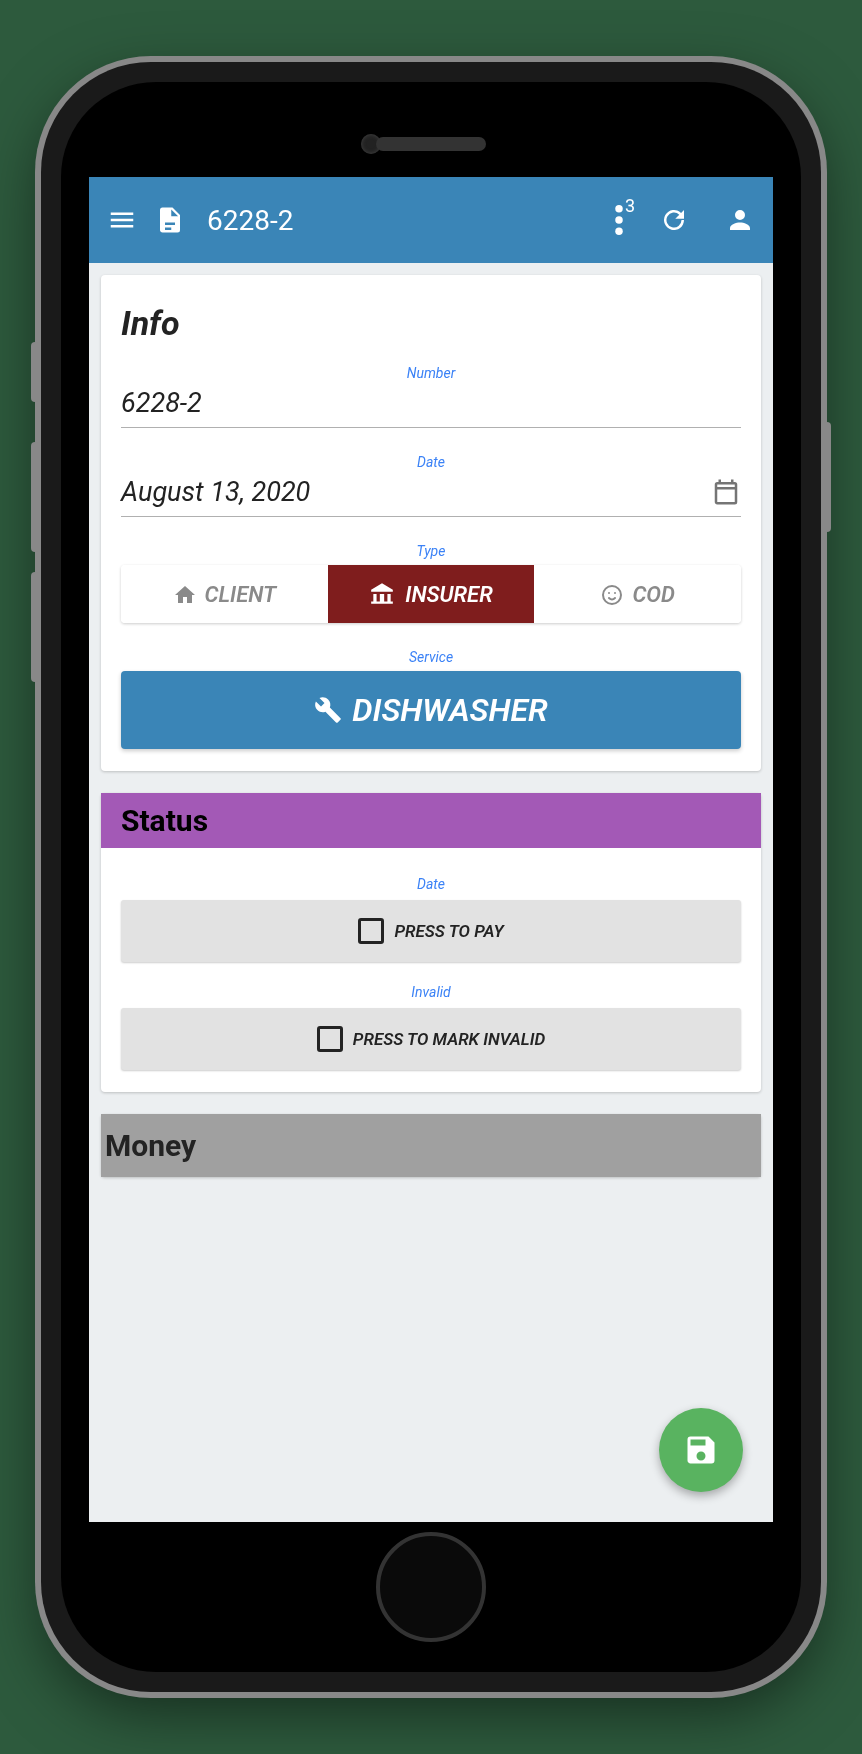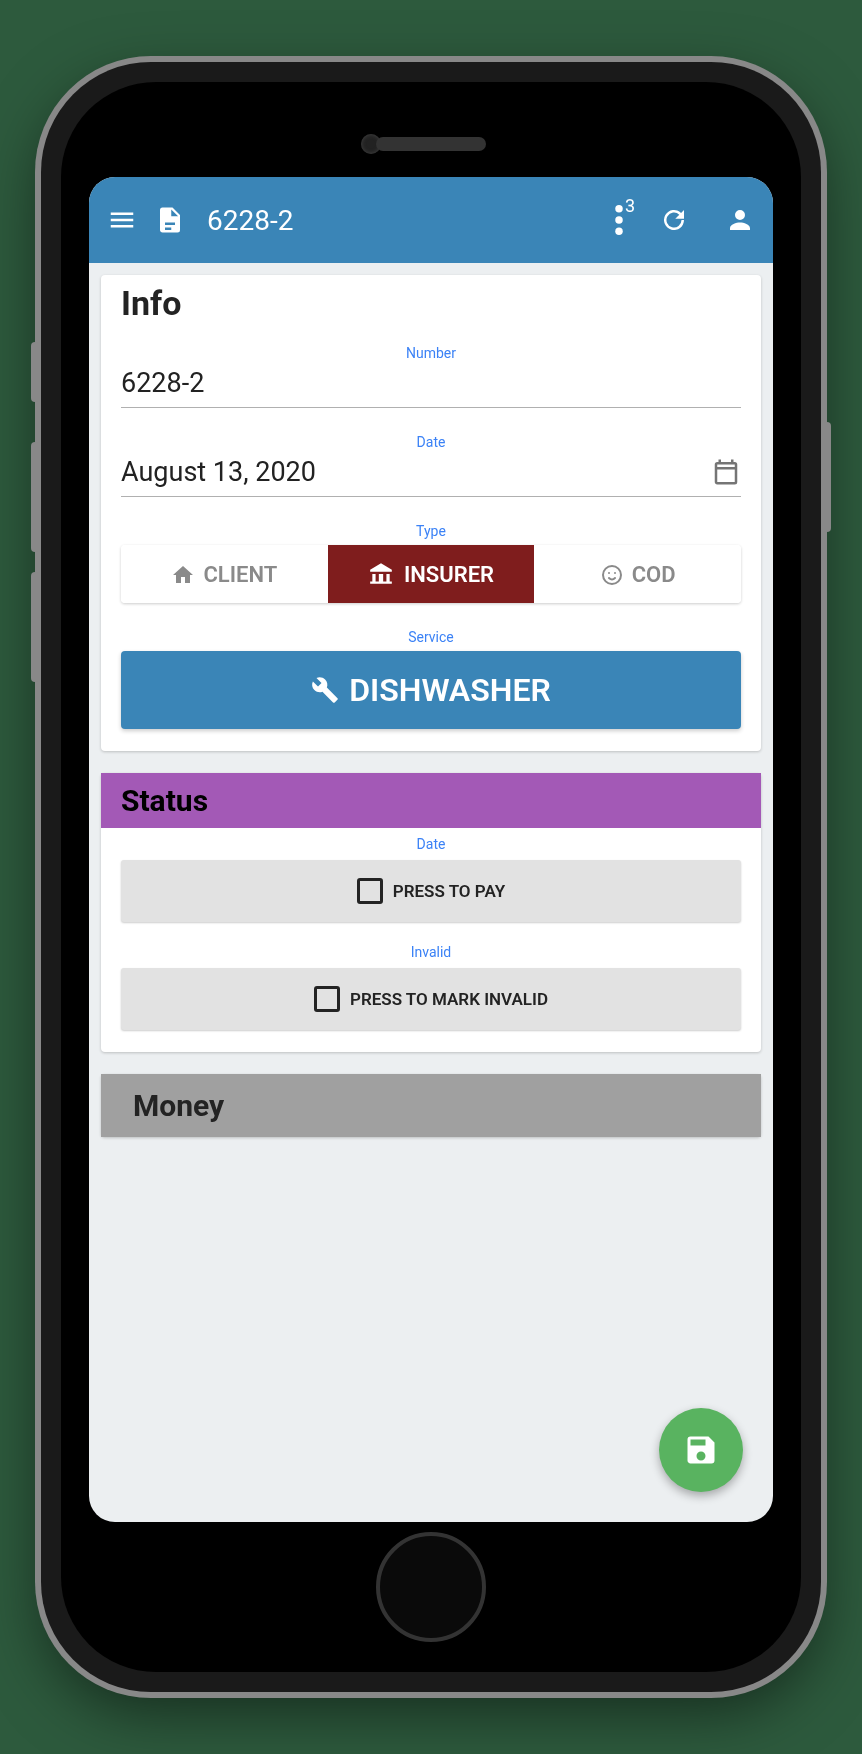--- a/index.html
+++ b/index.html
@@ -69,21 +69,20 @@
   .side-btn.left2 { left: -10px; top: 380px; width: 8px; height: 110px; }
   .side-btn.left3 { left: -10px; top: 510px; width: 8px; height: 110px; }
   .side-btn.right { right: -10px; top: 360px; width: 8px; height: 110px; }
 
   .screen {
     width: 100%;
     height: 100%;
     background: #eceff1;
     overflow: hidden;
     position: relative;
-    border-radius: 26px;
   }
 
   .appbar {
     background: #3a85b7;
     height: 86px;
     display: flex;
     align-items: center;
     padding: 0 18px;
     color: #fff;
   }
@@ -100,21 +99,21 @@
   }
 
   .content { padding: 12px; }
 
   .card {
     background: #fff;
     border-radius: 4px;
     box-shadow: 0 1px 3px rgba(0,0,0,0.2);
     margin-bottom: 22px;
   }
-  .card-pad { padding: 8px 20px 22px 20px; }
+  .card-pad { padding: 28px 20px 22px 20px; font-style: italic; }
 
   .section-title {
     font-size: 34px;
     font-weight: 700;
     color: #232323;
     margin-bottom: 22px;
   }
   .section-title.purple {
     background: #a359b6;
     color: #000000;
@@ -193,21 +192,21 @@
   .checkbox {
     width: 26px;
     height: 26px;
     border: 3px solid #232323;
     border-radius: 3px;
     flex-shrink: 0;
   }
 
   .money-header {
     background: #a0a0a0;
-    padding: 14px 32px;
+    padding: 14px 4px;
     font-size: 30px;
     font-weight: 700;
     color: #232323;
   }
 
   .fab {
     position: absolute;
     right: 30px;
     bottom: 30px;
     width: 84px;

